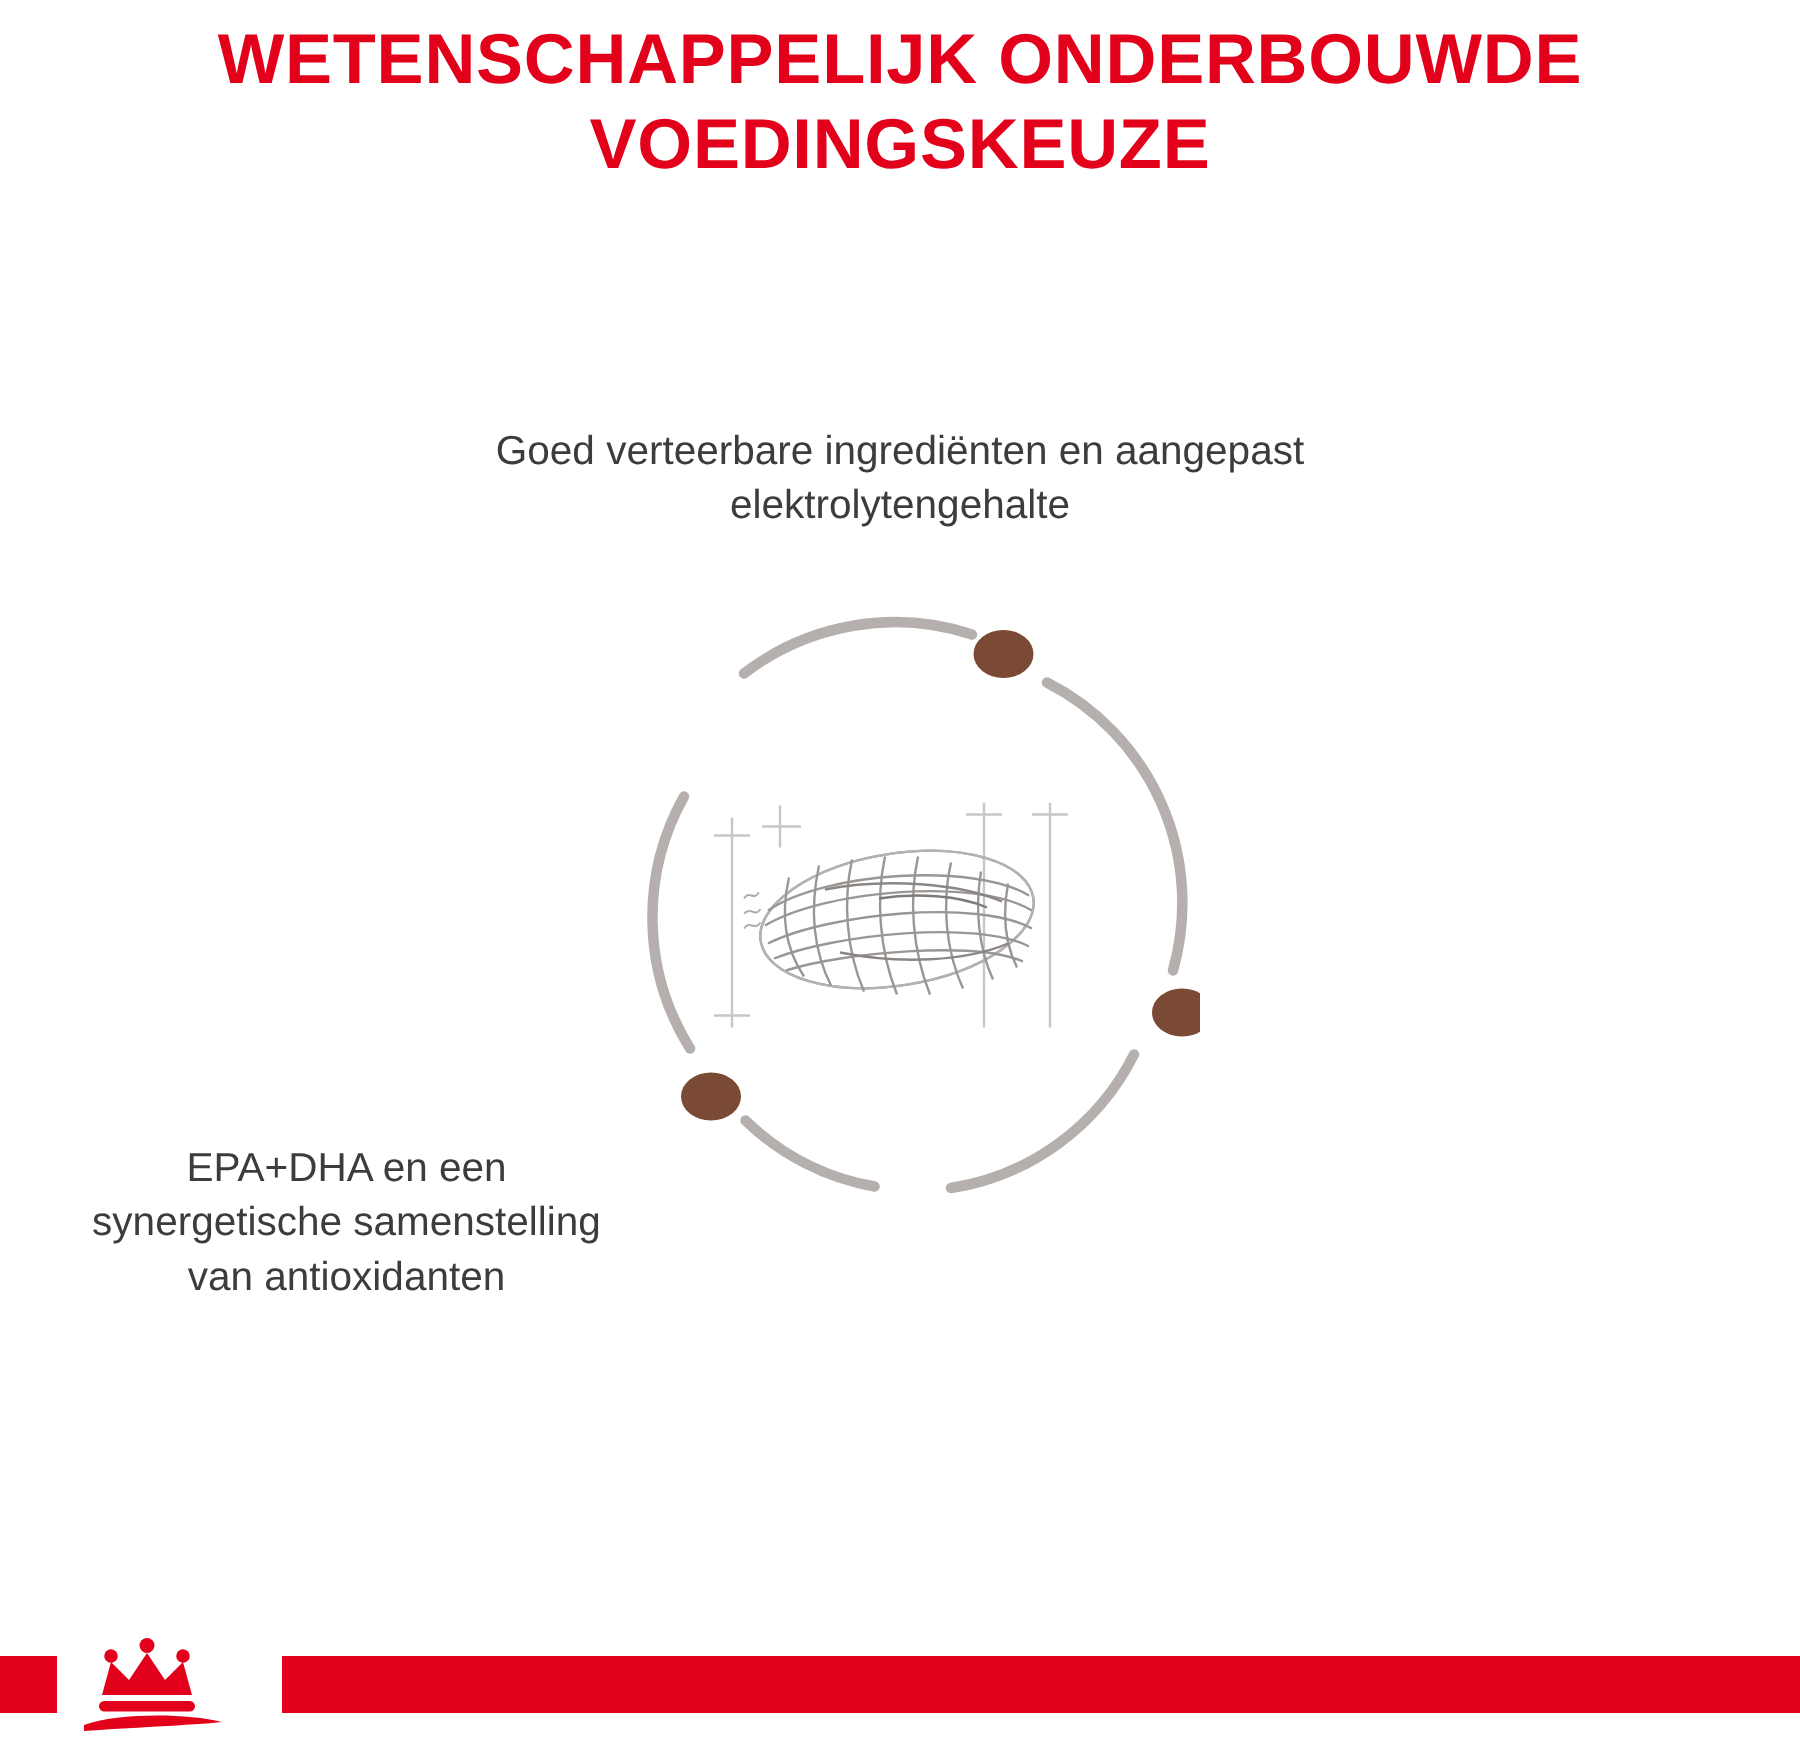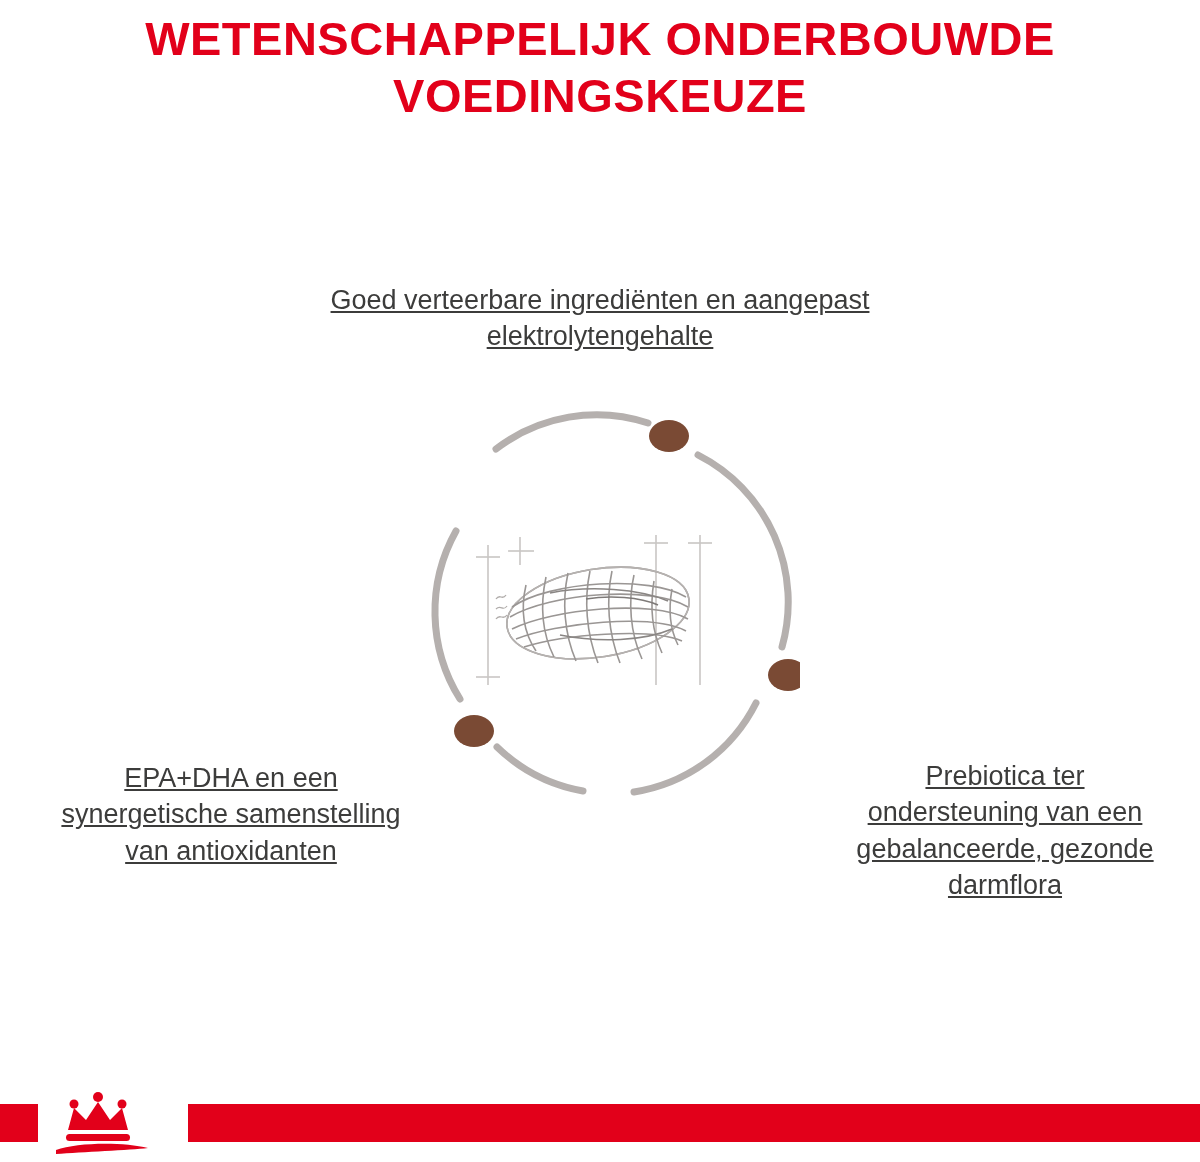--- a/index.html
+++ b/index.html
@@ -32,21 +32,20 @@
     letter-spacing: 0.5px;
     text-transform: uppercase;
   }
 
   
   .callout {
     position: absolute;
     color: #3c3c3b;
     font-size: 27px;
     line-height: 1.35;
-    text-decoration: underline;
   }
   .callout-top {
     left: 300px;
     top: 282px;
     width: 600px;
     text-align: center;
   }
   .callout-left {
     left: 40px;
     top: 760px;
@@ -106,21 +105,20 @@
 <body>
 
 <div id="page">
 
   <div class="title">WETENSCHAPPELIJK ONDERBOUWDE VOEDINGSKEUZE</div>
 
   <div class="callout callout-top">Goed verteerbare ingrediënten en aangepast elektrolytengehalte</div>
 
   <div class="callout callout-left">EPA+DHA en een synergetische samenstelling van antioxidanten</div>
 
-  <div class="callout callout-right">Prebiotica ter ondersteuning van een gebalanceerde, gezonde darmflora</div>
 
   <div class="diagram">
     <svg width="400" height="440" viewBox="0 0 400 440" xmlns="http://www.w3.org/2000/svg">
       <defs>
         <clipPath id="kibbleClip">
           <rect x="60" y="150" width="280" height="160"></rect>
         </clipPath>
       </defs>
 
       <g fill="none" stroke="#b5b0ae" stroke-width="7" stroke-linecap="round">

